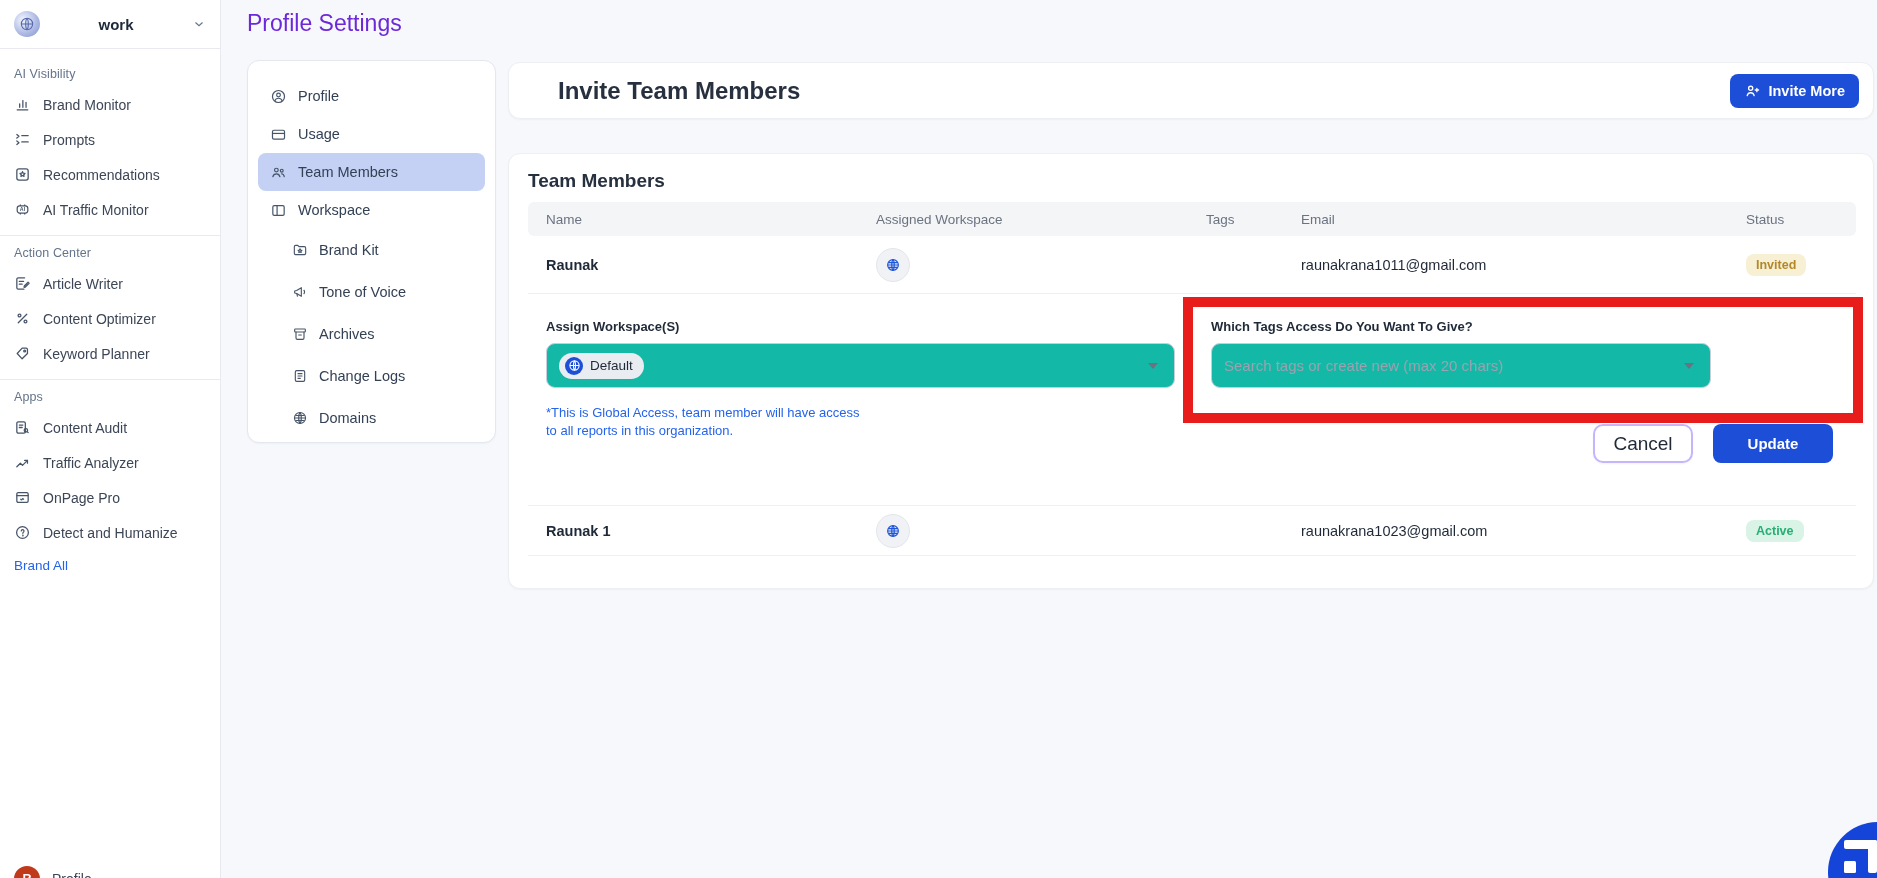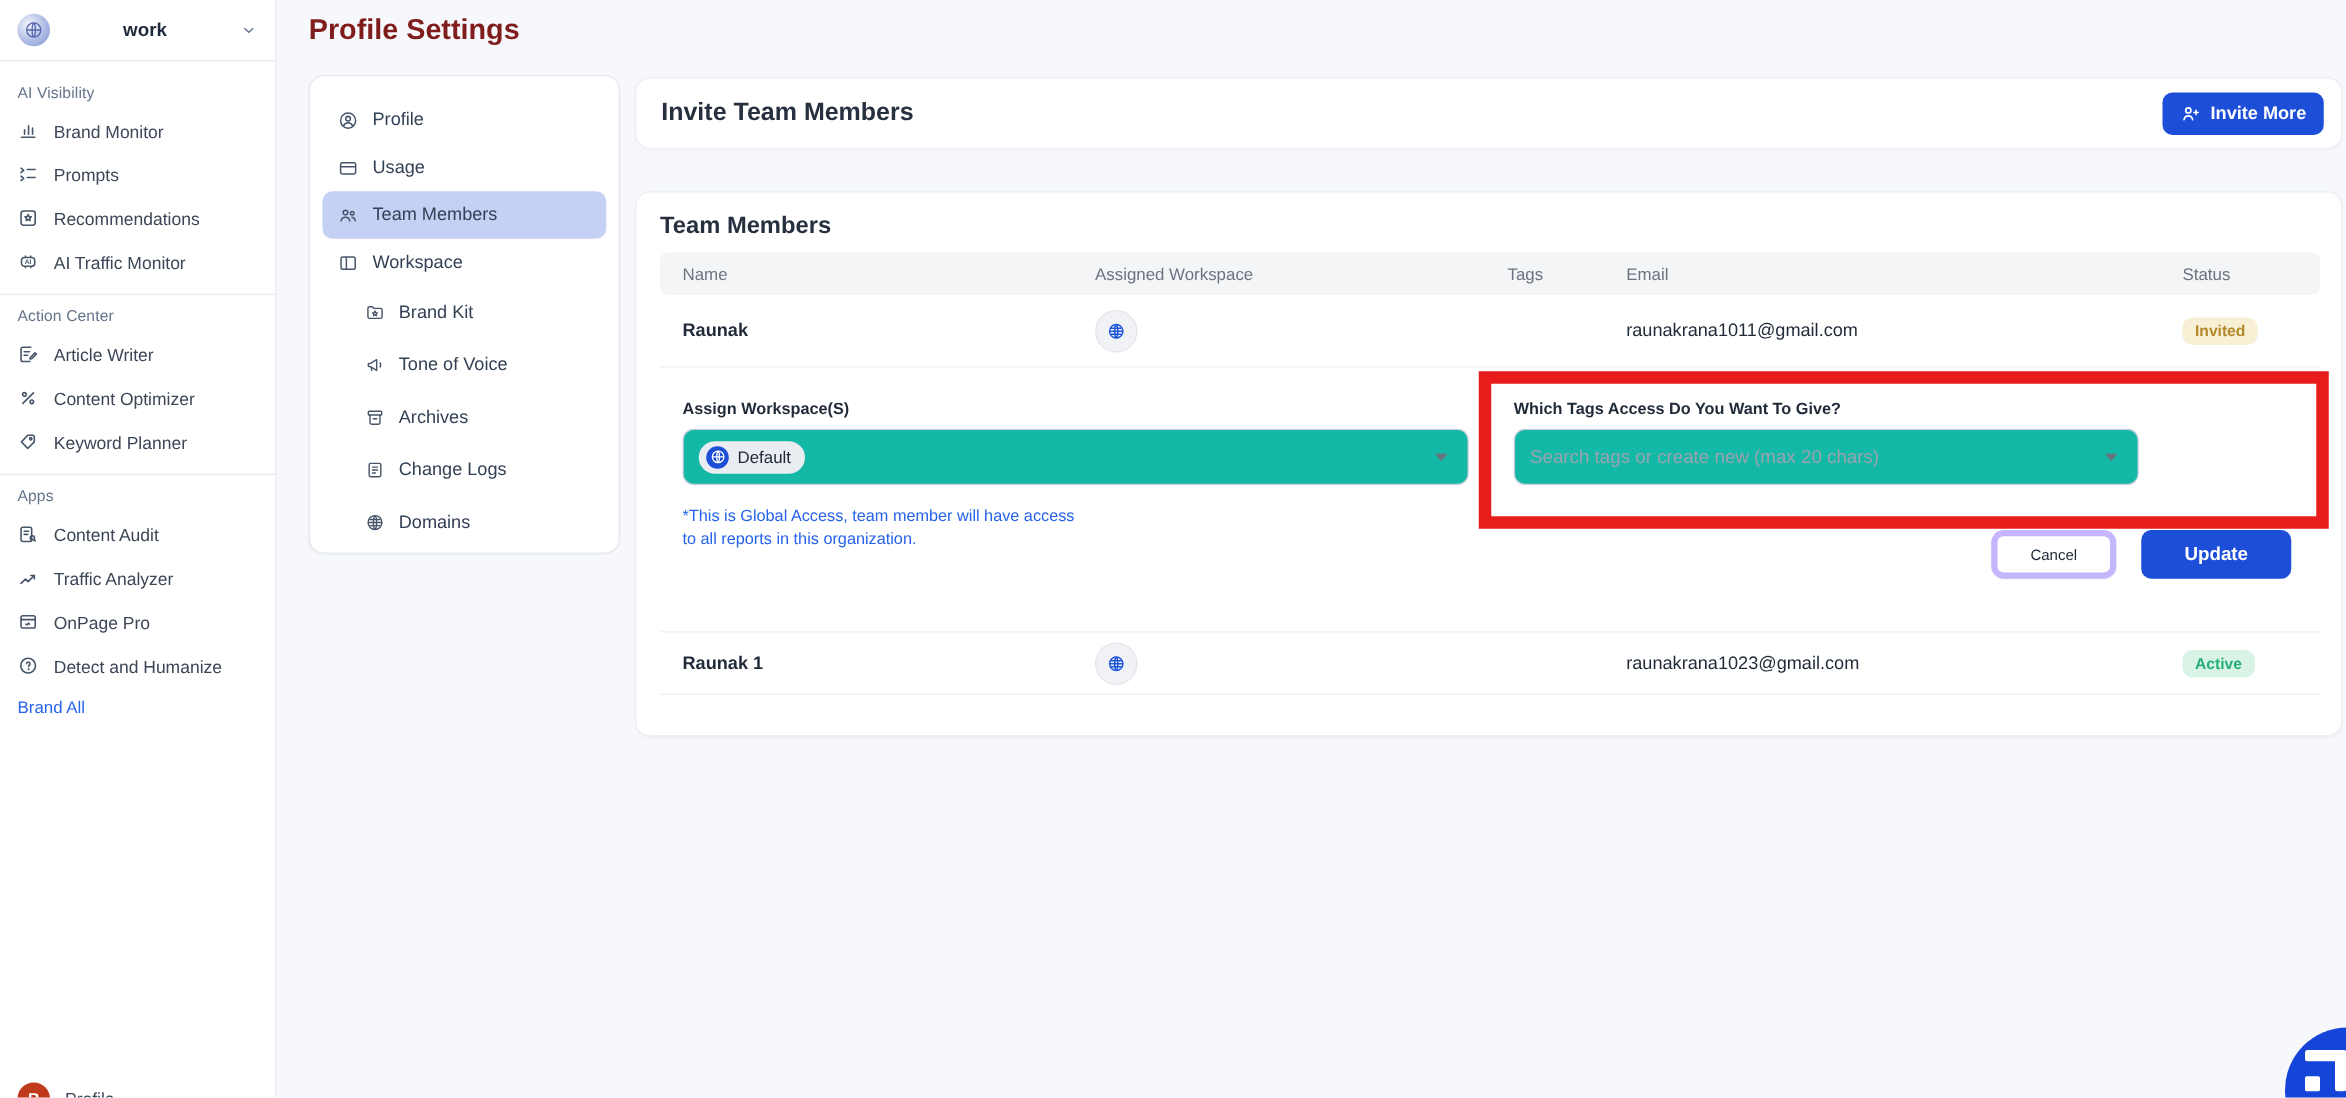--- a/index.html
+++ b/index.html
@@ -48,21 +48,21 @@
   .side-profile .p-avatar {
     width:26px; height:26px; border-radius:50%; background:#c0391b;
     color:#fff; font-size:12.5px; font-weight:700;
     display:flex; align-items:center; justify-content:center;
   }
   .side-profile .p-label { font-size:14px; color:#3c4656; }
 
   
   .page-title {
     position:absolute; left:247px; top:10px;
-    font-size:23px; font-weight:700; color:#7f1d1d;
+    font-size:23px; font-weight:400; color:#6d28d9;
   }
 
   
   .settings-nav {
     position:absolute; left:247px; top:60px; width:249px; height:383px;
     background:#fff; border:1px solid #e3e7ee; border-radius:12px;
     padding:16px 0; box-shadow:0 1px 2px rgba(16,24,40,.04);
   }
   .snav-item {
     height:38px; margin:0 10px; padding:0 12px; border-radius:8px;
@@ -73,21 +73,21 @@
   .snav-item.selected { background:#c5d1f4; }
   .snav-item.sub { height:42px; padding-left:34px; }
 
   
   .invite-card {
     position:absolute; left:508px; top:62px; width:1366px; height:57px;
     background:#fff; border:1px solid #eceff4; border-radius:12px;
     display:flex; align-items:center; padding:0 14px 0 20px;
     box-shadow:0 1px 2px rgba(16,24,40,.04);
   }
-  .invite-title { font-size:20px; font-weight:700; color:#27303f; flex:1; }
+  .invite-title { font-size:24px; font-weight:700; color:#27303f; flex:1;margin-left:29px; }
   .invite-btn {
     height:34px; padding:0 14px; border:none; border-radius:8px;
     background:#1d4ed8; color:#fff; font-size:14.5px; font-weight:600;
     font-family:inherit; display:flex; align-items:center; gap:8px; cursor:pointer;
   }
 
   
   .team-card {
     position:absolute; left:508px; top:153px; width:1366px; height:436px;
     background:#fff; border:1px solid #eceff4; border-radius:12px;
@@ -144,22 +144,22 @@
     font-size:13.5px; color:#1f2937;
   }
   .tags-input {
     border:none; outline:none; background:transparent; flex:1;
     font-family:inherit; font-size:15px; color:#1f2937;
   }
   .tags-input::placeholder { color:#9aa3af; }
   .note { position:absolute; font-size:13px; line-height:1.4; color:#2563eb; }
   .btn-cancel {
     position:absolute; left:1084px; top:270px; width:100px; height:39px;
-    background:#fff; border:5px solid #c4b5fd; border-radius:10px;
-    font-family:inherit; font-size:12px; color:#1f2937; cursor:pointer;
+    background:#fff; border:2px solid #c4b5fd; border-radius:10px;
+    font-family:inherit; font-size:19px; color:#1f2937; cursor:pointer;
     box-shadow:0 1px 2px rgba(16,24,40,.05);
   }
   .btn-update {
     position:absolute; left:1204px; top:270px; width:120px; height:39px;
     background:#1d4ed8; border:none; border-radius:8px;
     font-family:inherit; font-size:15px; font-weight:600; color:#fff; cursor:pointer;
   }
 
   
   .red-highlight {

